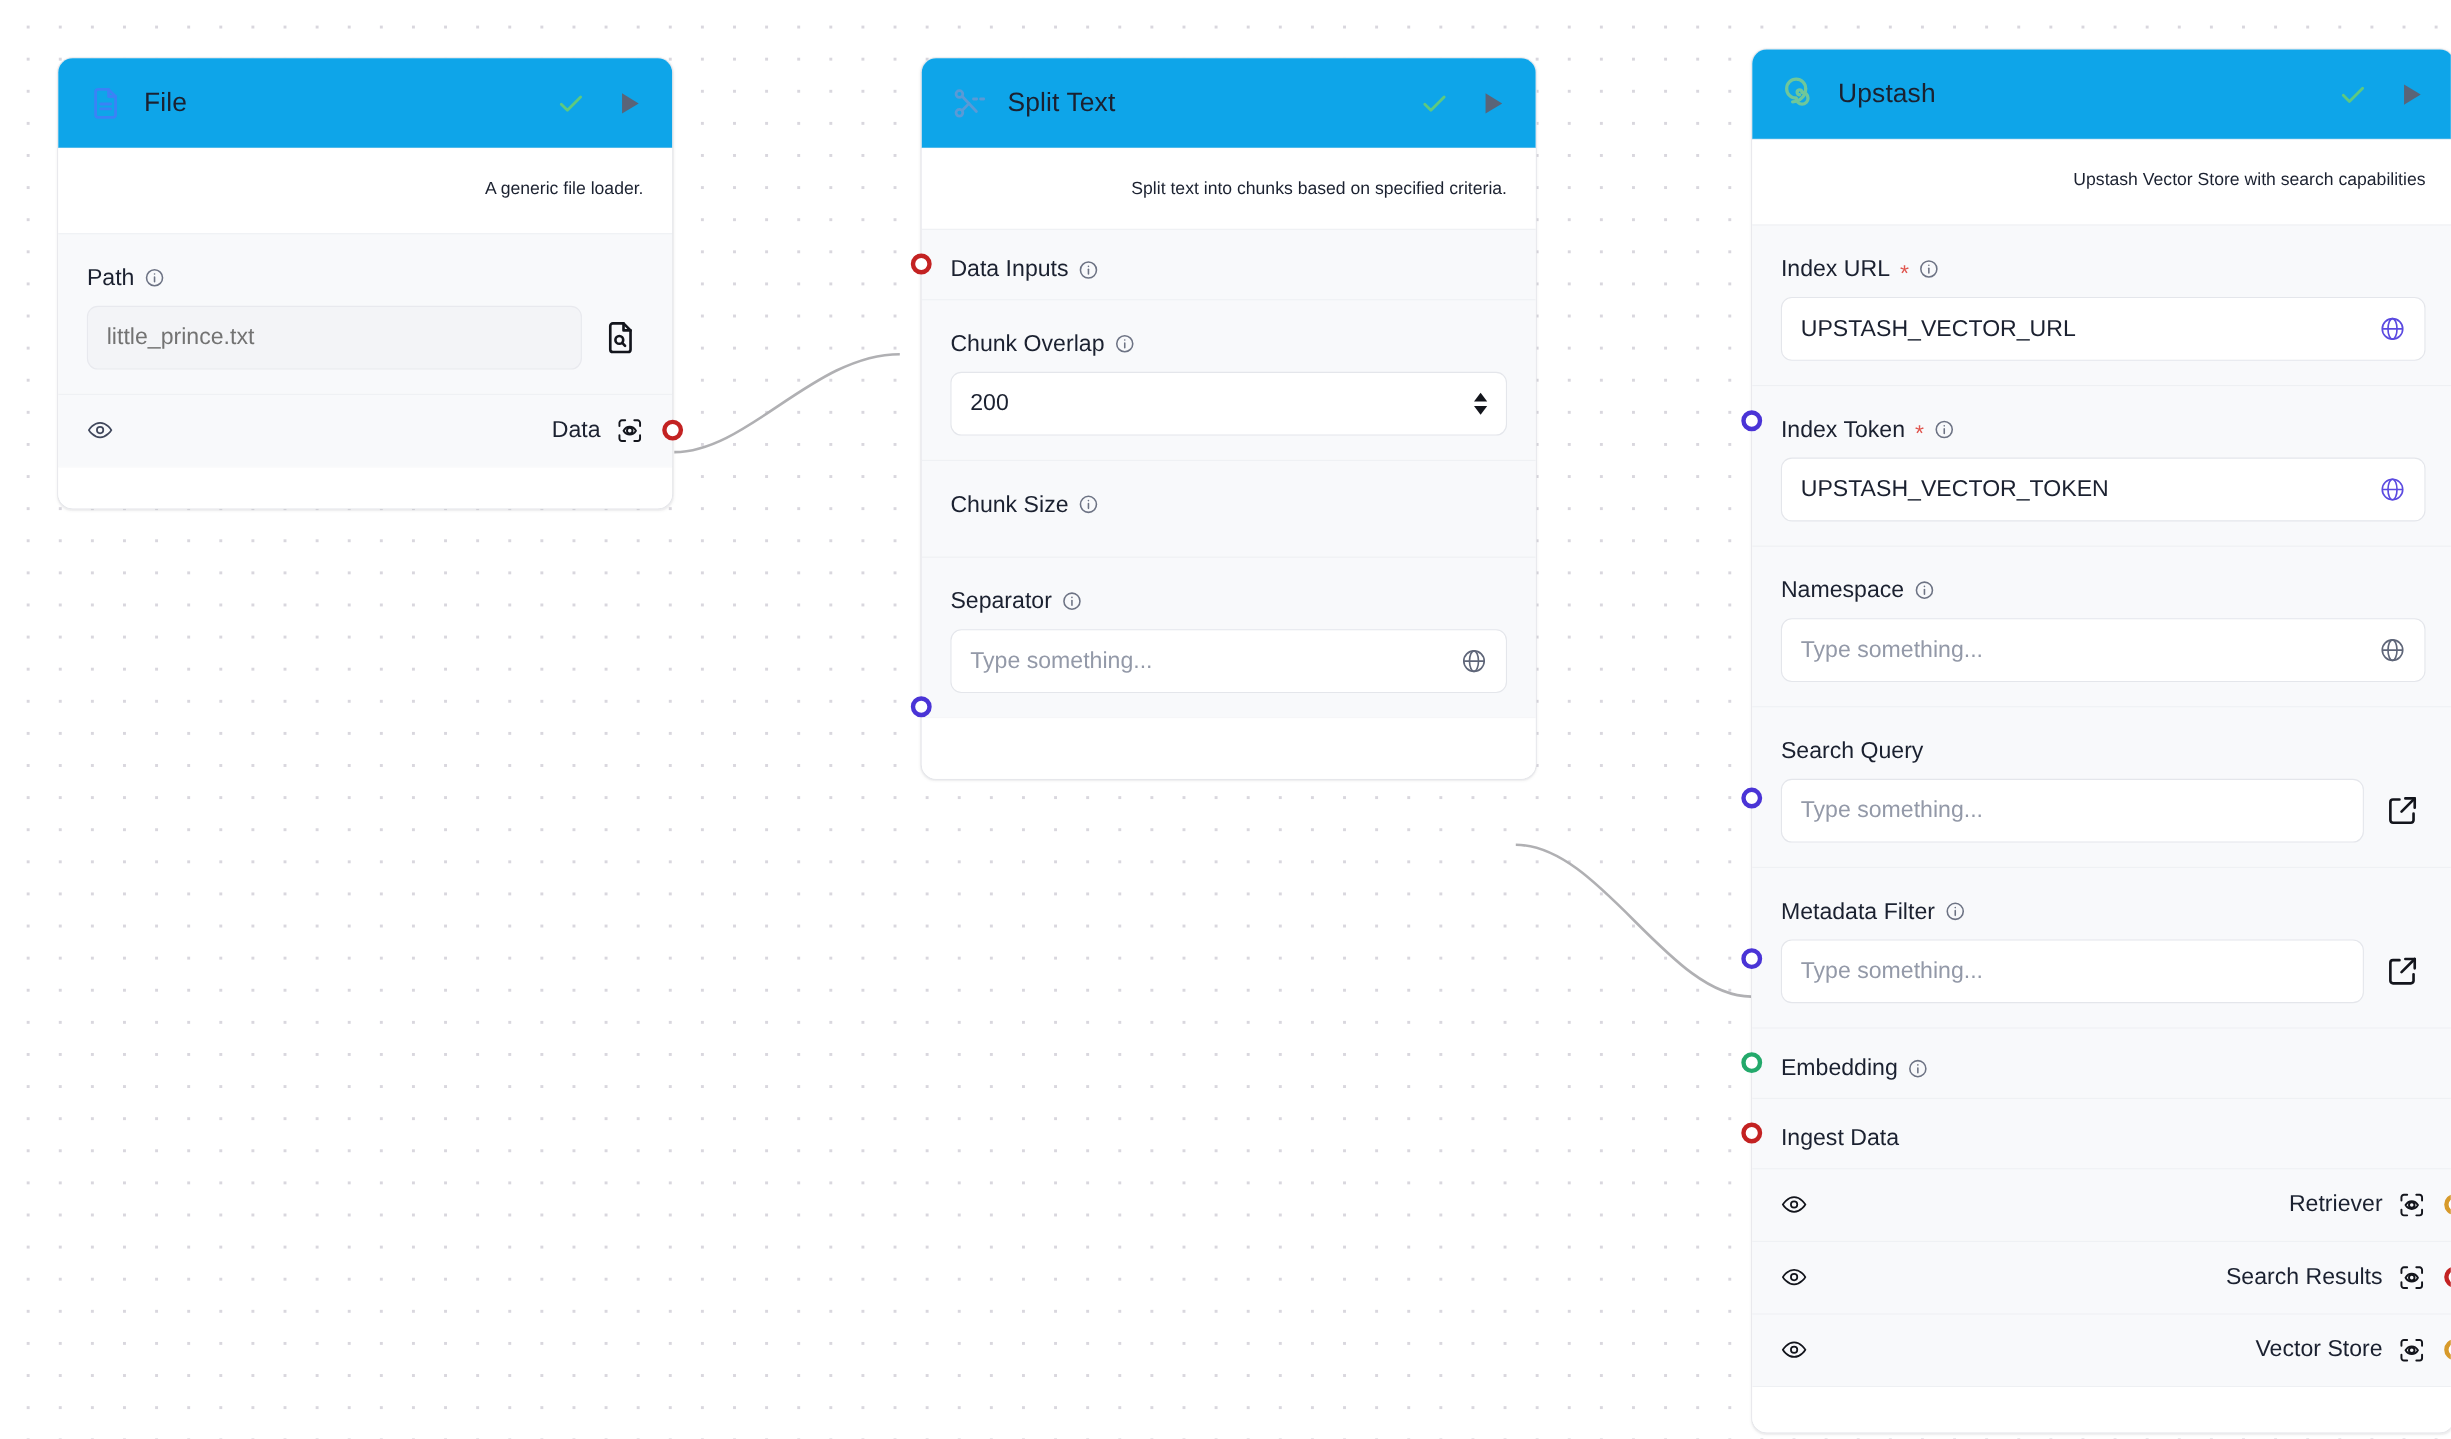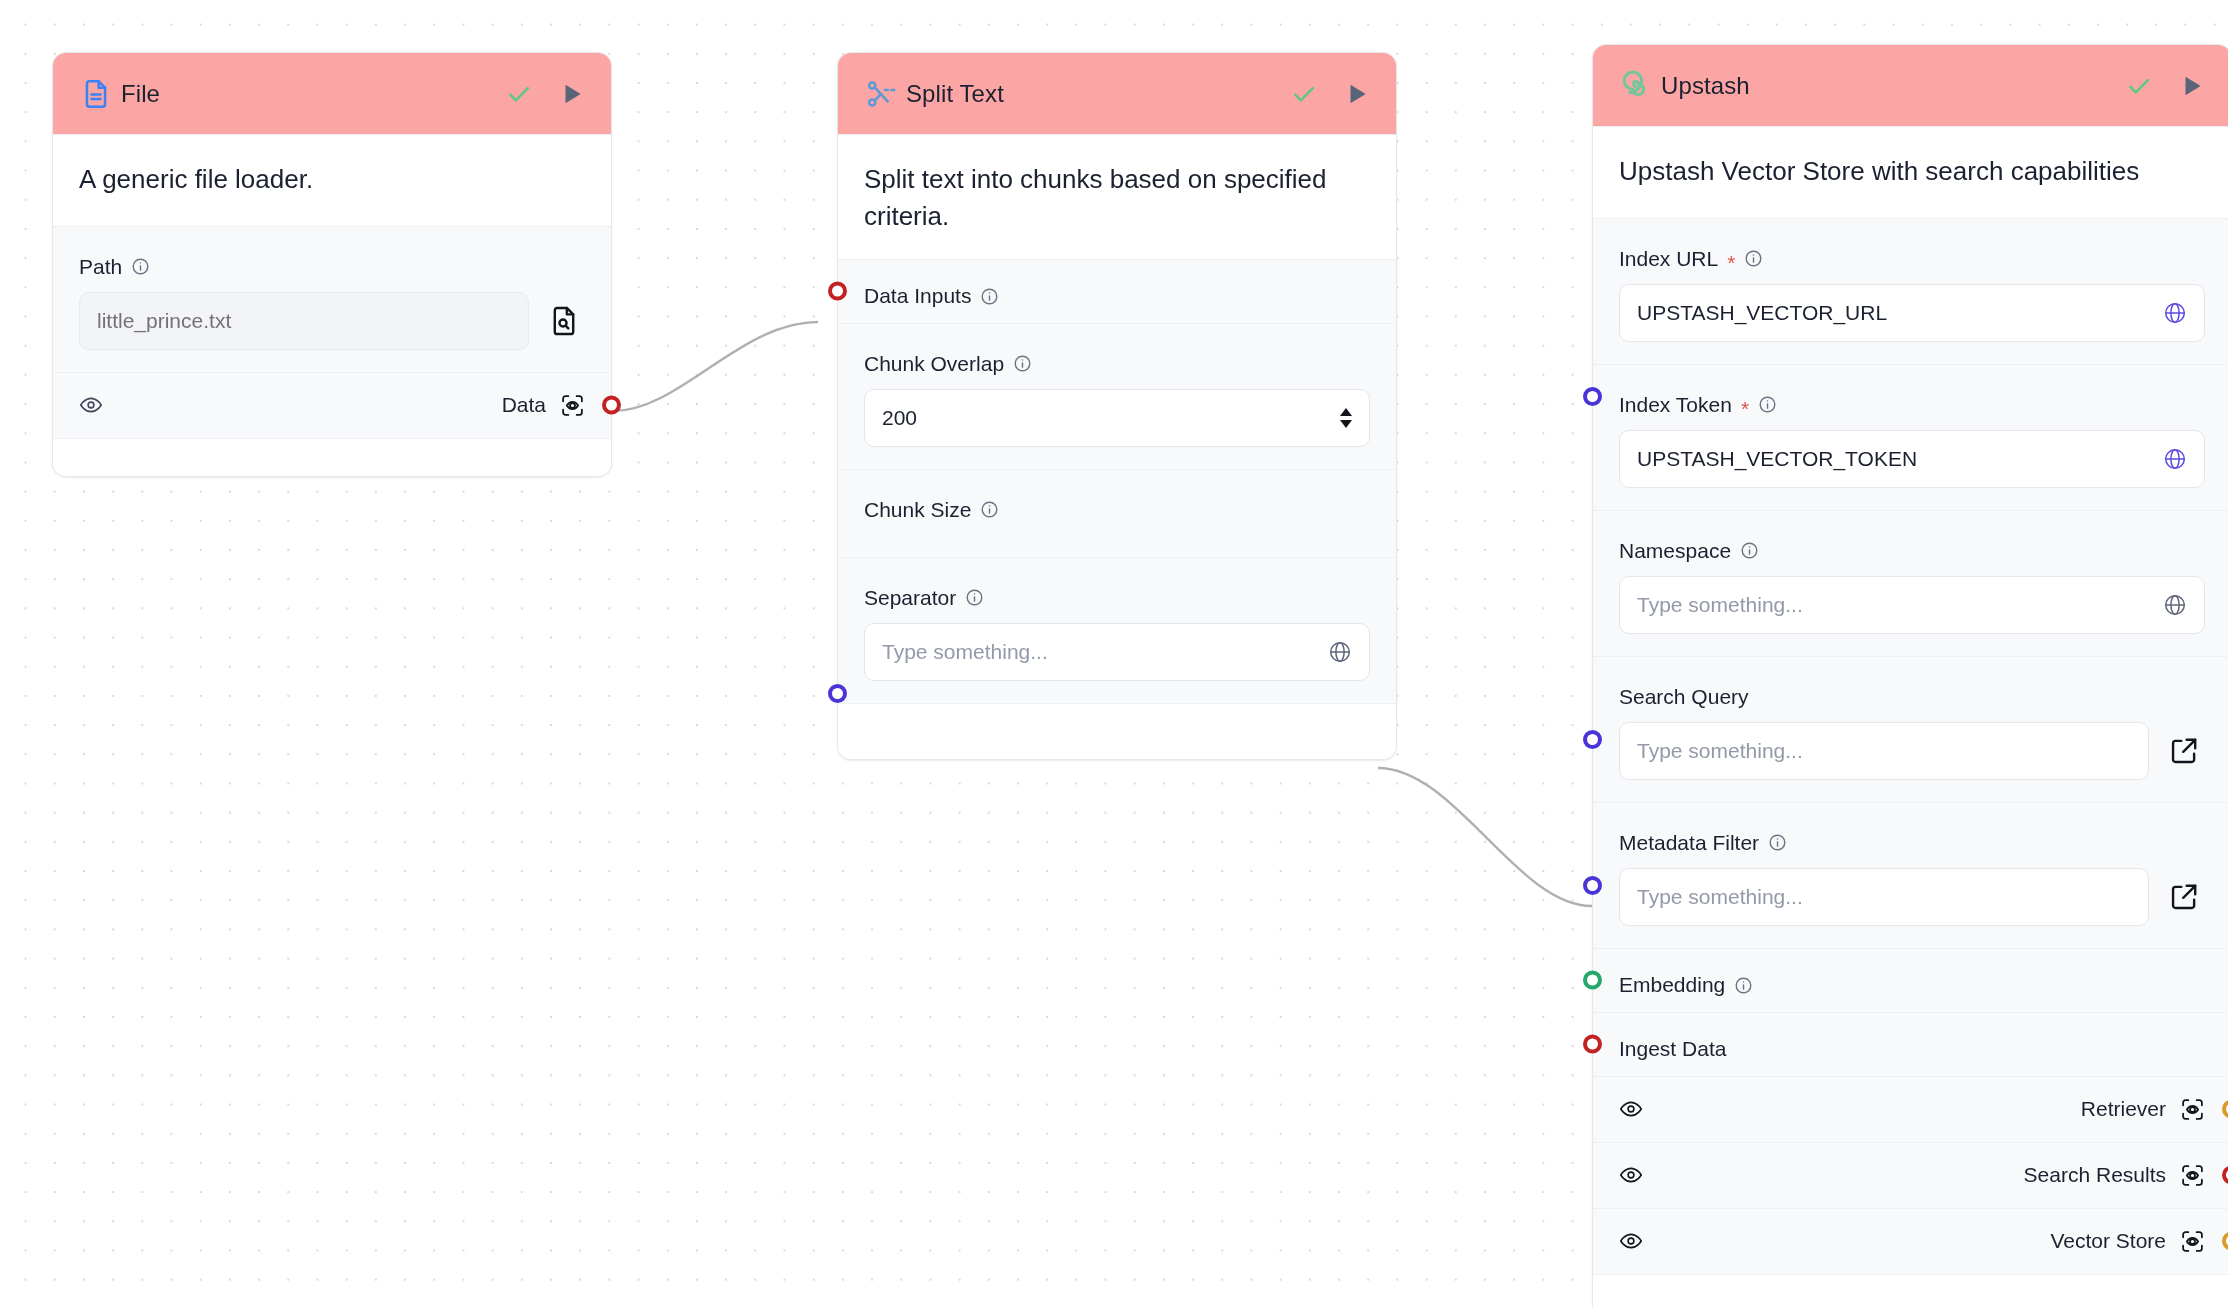--- a/index.html
+++ b/index.html
@@ -29,40 +29,41 @@
   .node {
     position: absolute;
     background: #ffffff;
     border: 1.2px solid #e6e7eb;
     border-radius: 14px;
     box-shadow: 0 1px 3px rgba(20,20,40,.055), 0 1px 1px rgba(20,20,40,.03);
     z-index: 3;
   }
   .node-header {
     display: flex; align-items: center;
-    background: #fca5a5;
+    background: #0ea5e9;
     border-bottom: 1.2px solid #ececf0;
     border-radius: 13px 13px 0 0;
     padding: 0 26px;
     height: 82px;
-    gap: 8px;
+    gap: 18px;
   }
   .node-icon { display: flex; align-items: center; justify-content: center; width: 34px; height: 34px; flex: 0 0 auto; }
   .node-title {
     font-size: 24px; color: #1b2130; font-weight: 400;
     letter-spacing: .1px; flex: 1 1 auto; white-space: nowrap;
   }
   .hdr-actions { display: flex; align-items: center; gap: 26px; flex: 0 0 auto; }
   .hdr-btn { display: flex; align-items: center; justify-content: center; cursor: pointer; }
 
   .node-desc {
     padding: 26px 26px 28px 26px;
-    font-size: 26px; line-height: 1.42;
+    font-size: 16px; line-height: 1.42;
     color: #1b2130;
     background: #fff;
+    text-align: right;
   }
   .node-desc.two-line { padding-bottom: 24px; }
 
   
   .row {
     position: relative;
     padding: 18px 26px 22px 26px;
     border-top: 1.2px solid #eef0f3;
   }
   .row.alt { background: #f8f9fb; }

